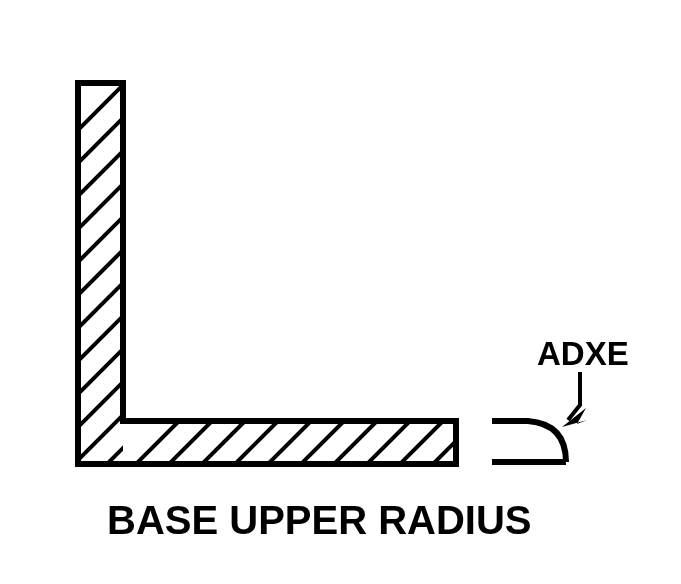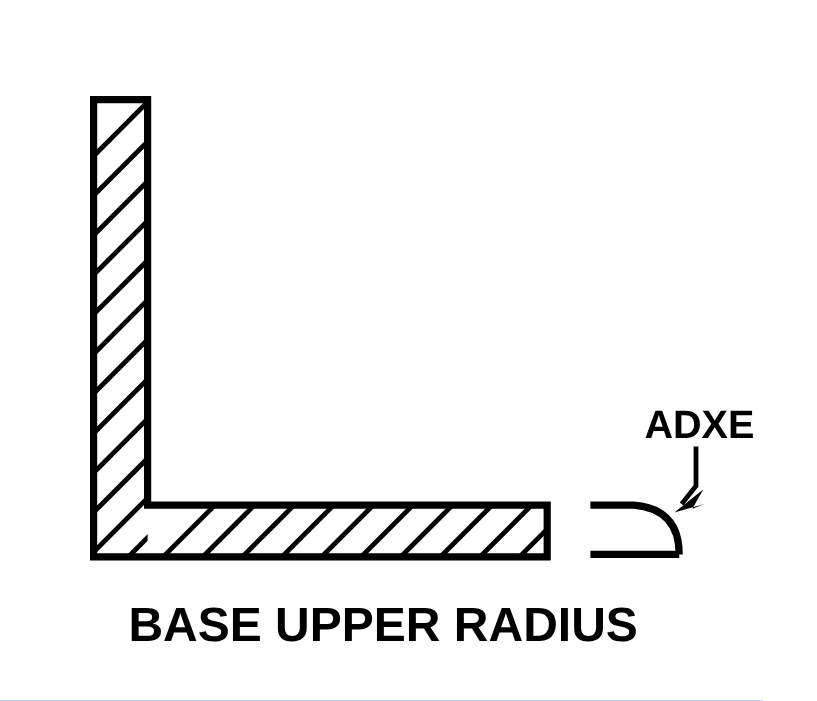--- a/index.html
+++ b/index.html
@@ -10,21 +10,21 @@
   body {
     width: 681px;
     height: 584px;
     overflow: hidden;
     font-family: "Liberation Sans", sans-serif;
   }
   #drawing-root {
     position: relative;
     width: 681px;
     height: 584px;
-    background: #3b82f6;
+    background: #86efac;
   }
   #drawing-svg {
     position: absolute;
     left: 0;
     top: 0;
     display: block;
   }
   .stroke-shape {
     fill: none;
     stroke: #000000;

